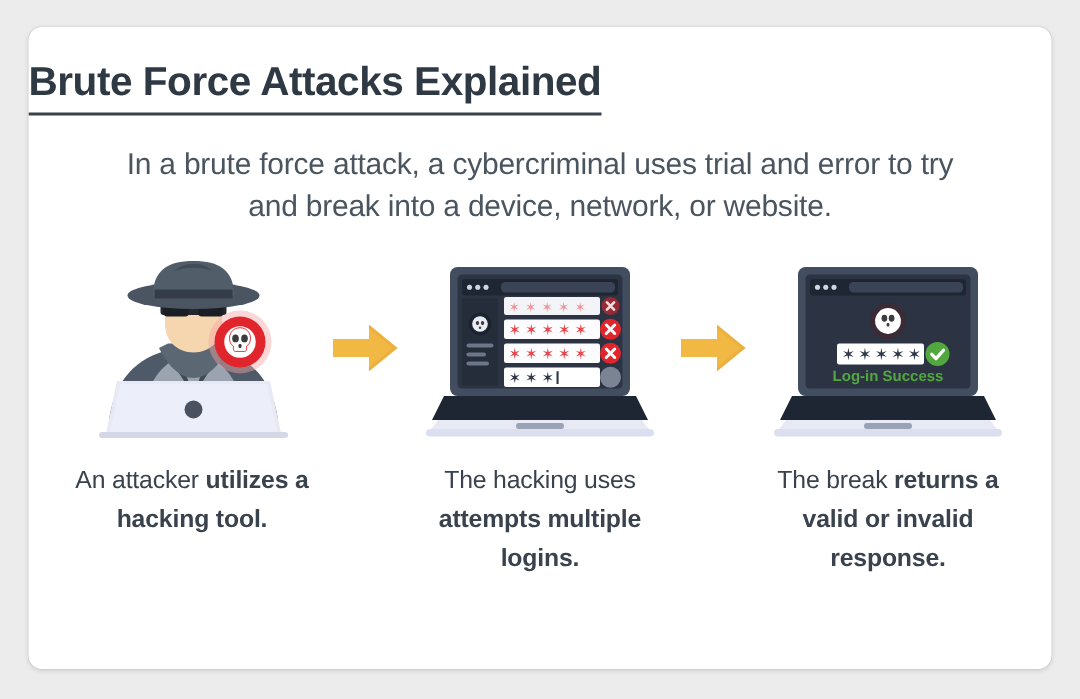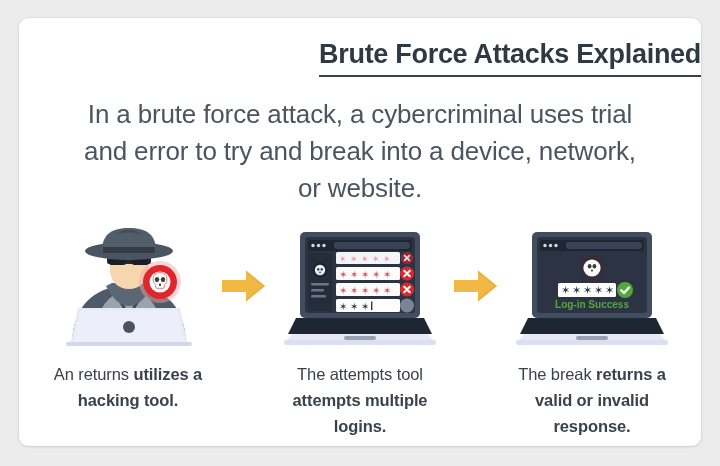--- a/index.html
+++ b/index.html
@@ -26,40 +26,40 @@
     height: 100%;
     background: #ffffff;
     border-radius: 9px;
     box-shadow: 0 1px 3px rgba(120,120,120,0.22), 0 0 0 0.5px rgba(200,200,200,0.4);
     box-sizing: border-box;
     overflow: hidden;
   }
 
   
   .title-wrap {
-    text-align: right;
+    text-align: left;
     padding-top: 22px;
   }
   .title {
     display: inline-block;
     font-size: 27px;
     font-weight: bold;
     color: #2f3944;
     letter-spacing: -0.3px;
     padding-bottom: 5px;
     border-bottom: 2px solid #39424d;
     line-height: 1.1;
   }
 
   
   .subtitle {
     margin: 19px auto 0 auto;
     width: 580px;
     text-align: center;
-    font-size: 26px;
+    font-size: 20px;
     line-height: 1.42;
     color: #4a5560;
     letter-spacing: -0.15px;
   }
 
   
   .flow {
     position: relative;
     margin-top: 20px;
     display: flex;
@@ -163,21 +163,21 @@
             <circle cx="22" cy="22" r="17" fill="#e0262c"></circle>
             <circle cx="22" cy="22" r="10.5" fill="#ffffff"></circle>
 
             <path d="M15 19.5 c0 -4.2 3.1 -7 7 -7 c3.9 0 7 2.8 7 7 c0 2.6 -1.1 4.3 -2.6 5.3 l0 2.1 c0 0.8 -0.6 1.4 -1.4 1.4 l-6 0 c-0.8 0 -1.4 -0.6 -1.4 -1.4 l0 -2.1 c-1.5 -1 -2.6 -2.7 -2.6 -5.3 Z" fill="#ffffff" stroke="#e0262c" stroke-width="0.6"></path>
             <ellipse cx="19" cy="19.6" rx="2.2" ry="2.6" fill="#3c3c3c"></ellipse>
             <ellipse cx="25" cy="19.6" rx="2.2" ry="2.6" fill="#3c3c3c"></ellipse>
             <rect x="21" y="23.4" width="2" height="2.6" rx="0.8" fill="#3c3c3c"></rect>
           </svg>
         </div>
         <div class="caption">
-          <span>An returns</span>
+          <span>An attacker</span>
           <b>utilizes a hacking tool.</b>
         </div>
       </div>
 
       <div class="arrow-cell">
         <svg class="arrow" viewBox="0 0 44 34">
           <path d="M0 11 L24 11 L24 1.5 L43 17 L24 32.5 L24 23 L0 23 Z" fill="#f2b844"></path>
           <path d="M24 32.5 L43 17 L24 1.5 L24 4 L39.5 17 L24 30 Z" fill="#e8a93a" opacity="0.55"></path>
         </svg>
       </div>
@@ -247,21 +247,21 @@
             <rect x="89" y="71.5" width="1.4" height="8.5" fill="#2f3744"></rect>
             <circle cx="125" cy="75.5" r="7" fill="#7b8493"></circle>
 
             <path d="M14 88 L142 88 L150 104 L6 104 Z" fill="#1f2633"></path>
             <path d="M10 104 L146 104 L152 112 L4 112 Z" fill="#e7e9f4"></path>
             <rect x="2" y="110" width="152" height="5" rx="2.5" fill="#dcdff0"></rect>
             <rect x="62" y="106" width="32" height="4" rx="2" fill="#9aa2b5"></rect>
           </svg>
         </div>
         <div class="caption">
-          <span>The attempts tool</span>
+          <span>The hacking uses</span>
           <b>attempts multiple logins.</b>
         </div>
       </div>
 
       <div class="arrow-cell">
         <svg class="arrow" viewBox="0 0 44 34">
           <path d="M0 11 L24 11 L24 1.5 L43 17 L24 32.5 L24 23 L0 23 Z" fill="#f2b844"></path>
           <path d="M24 32.5 L43 17 L24 1.5 L24 4 L39.5 17 L24 30 Z" fill="#e8a93a" opacity="0.55"></path>
         </svg>
       </div>

